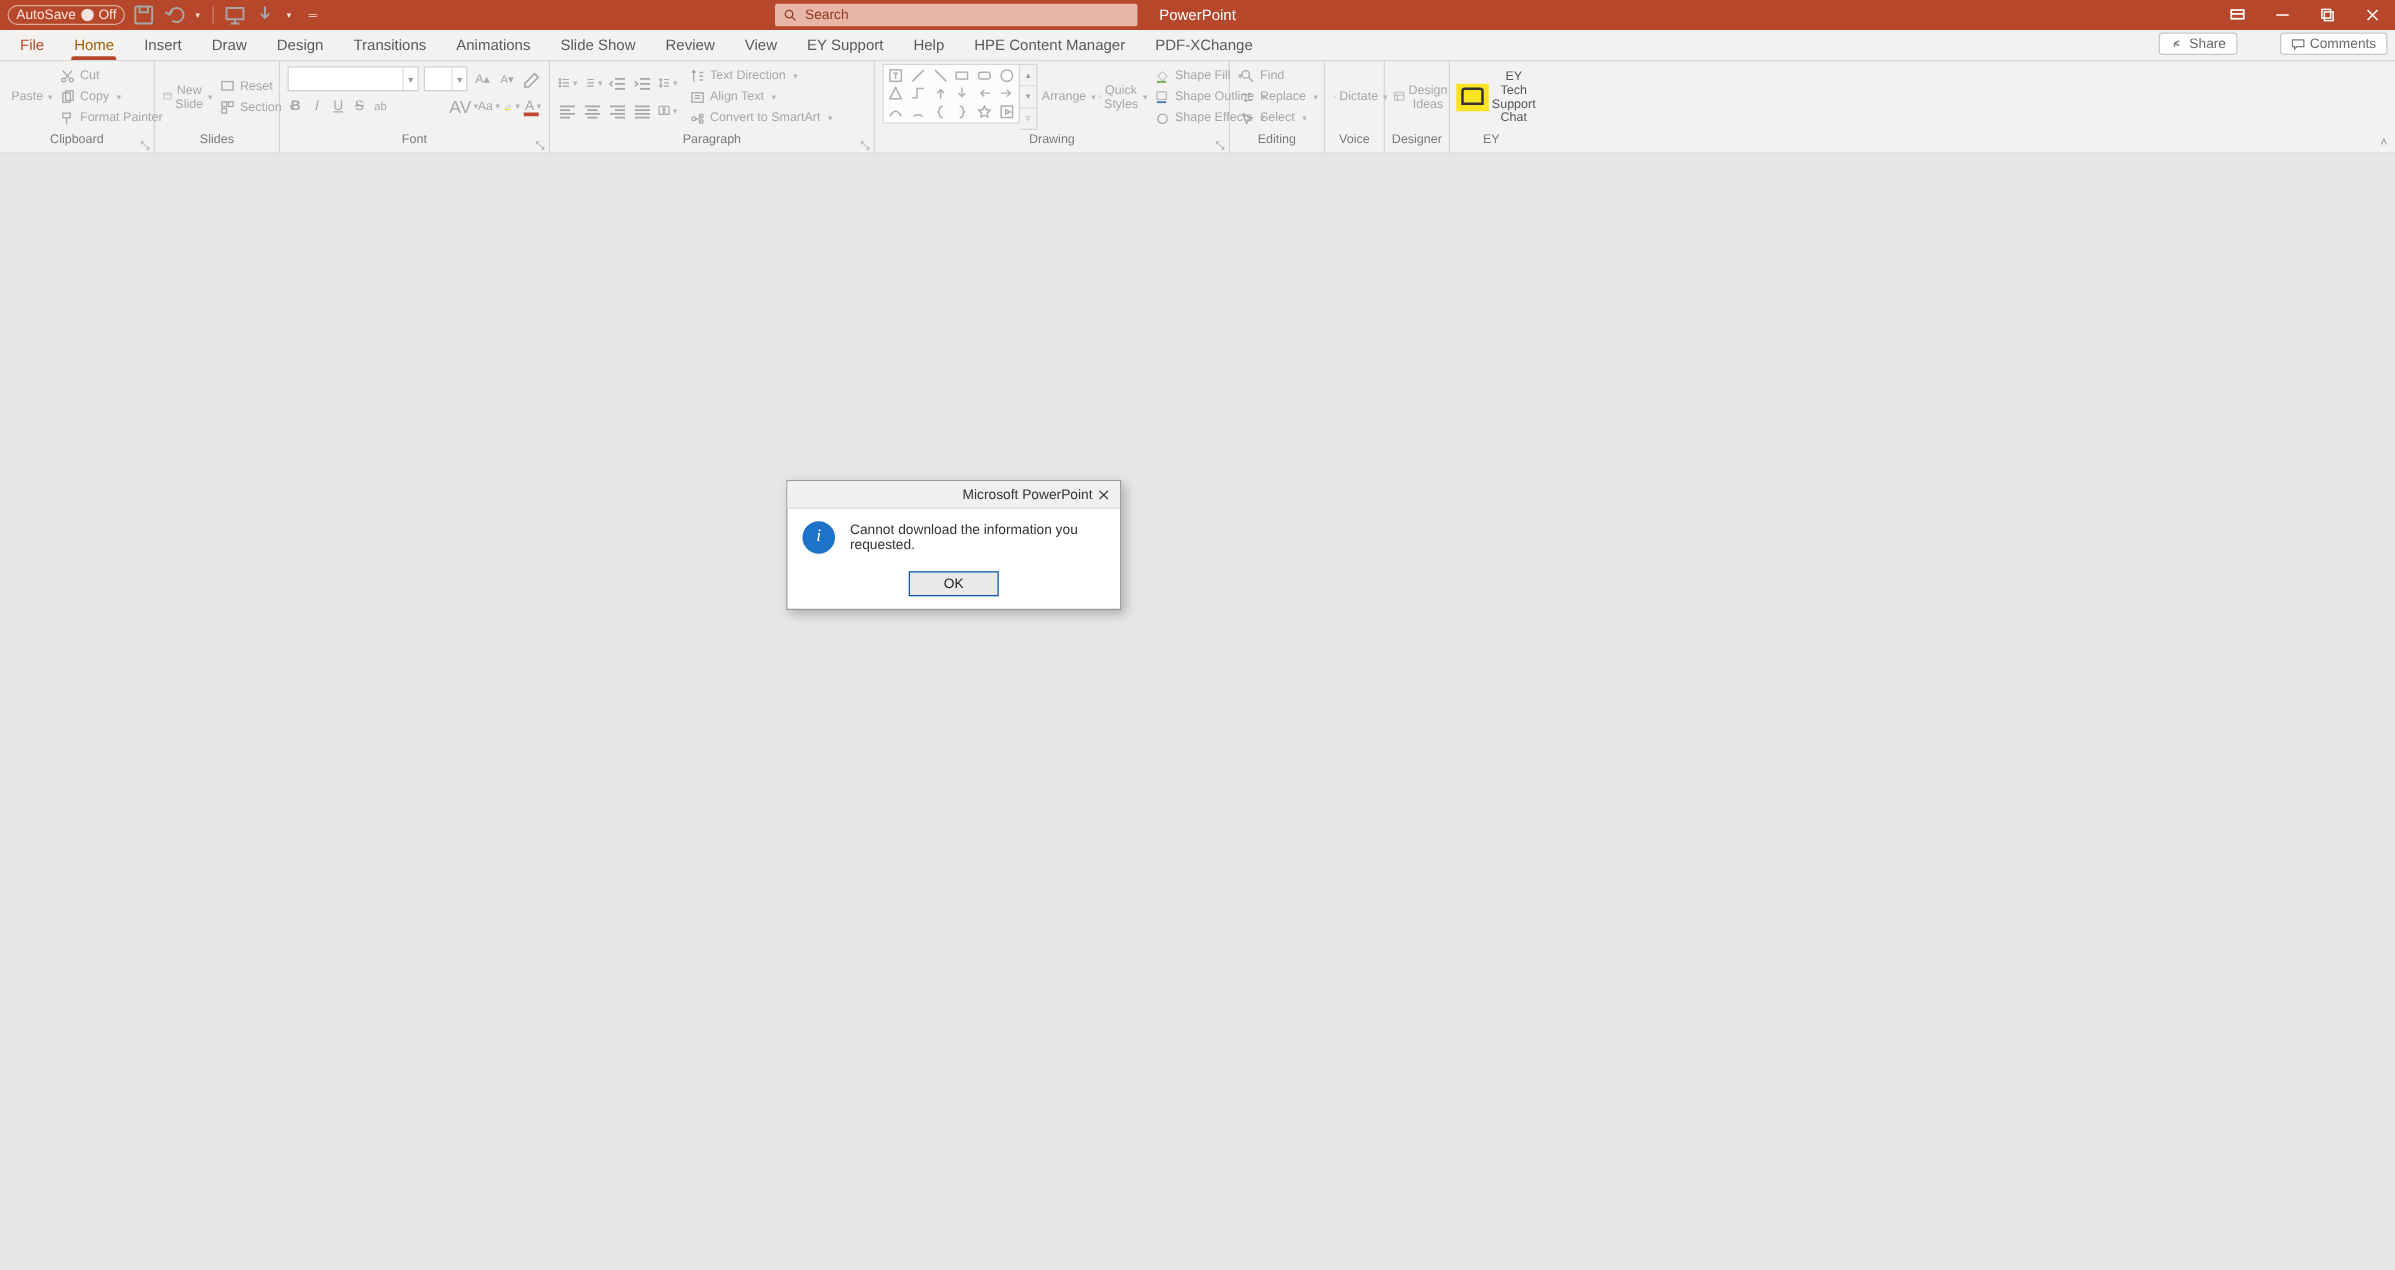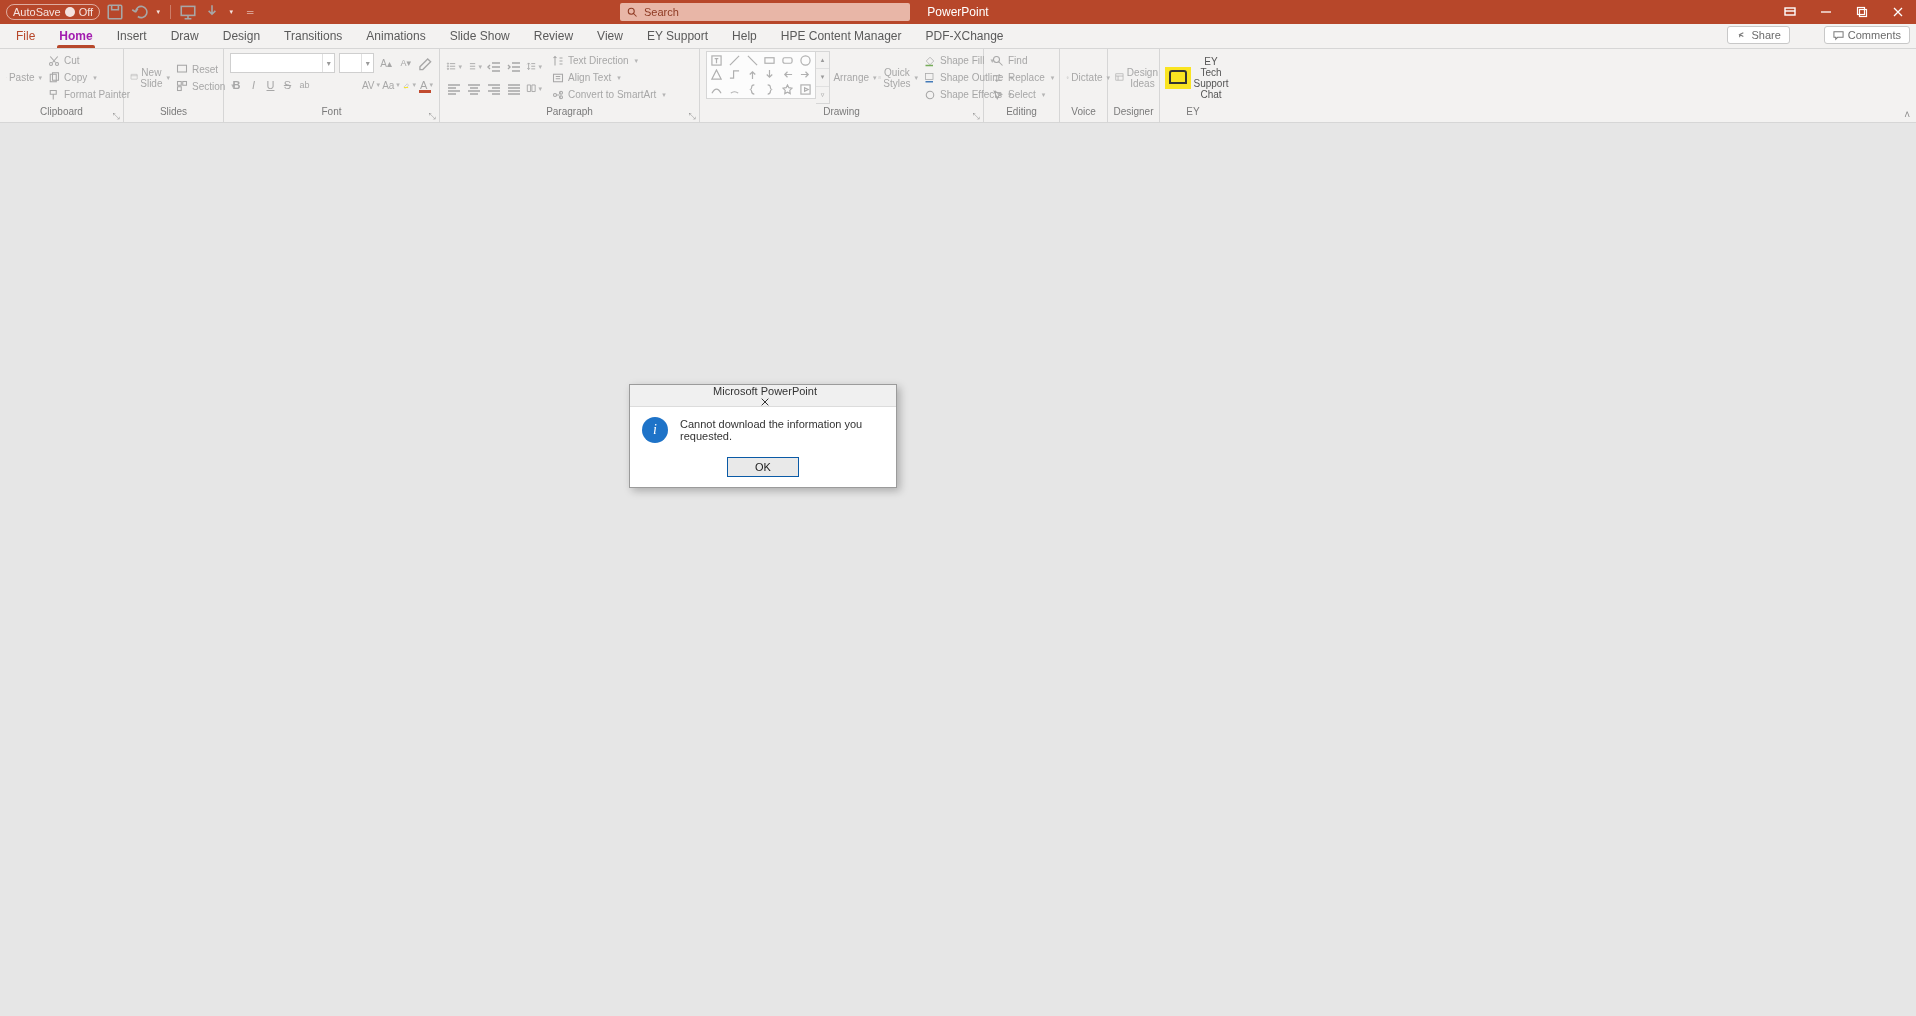--- a/index.html
+++ b/index.html
@@ -16,21 +16,21 @@
 .titlebar .search { position:absolute; left:620px; width:290px; height:18px; background:#e8b6a7; border-radius:2px; display:flex; align-items:center; padding:0 6px; gap:6px; color:#8e3a23; font-size:11px; }
 .search svg { width:12px; height:12px; }
 .titlebar .winbtns { position:absolute; right:0; display:flex; height:24px; }
 .winbtns div { width:36px; display:flex; align-items:center; justify-content:center; color:rgba(255,255,255,0.85); font-size:12px; }
 .winbtns svg { width:12px; height:12px; }
 
 
 .tabstrip { height:25px; background:#f3f2f1; display:flex; align-items:flex-end; padding:0 4px; border-bottom:1px solid #d6d6d6; position:relative; }
 .tab { padding:0 12px; height:25px; display:flex; align-items:center; font-size:12px; color:#5a5a5a; cursor:pointer; }
 .tab.file { color:#b7472a; font-weight:400; }
-.tab.active { color:#a21caf; position:relative;font-weight:bold; }
+.tab.active { color:#a16207; position:relative; }
 .tab.active::after { content:""; position:absolute; left:10px; right:10px; bottom:0; height:3px; background:#b7472a; border-radius:2px 2px 0 0; }
 .tabstrip .rightbtns { position:absolute; right:6px; top:2px; display:flex; gap:6px; }
 .pillbtn { border:1px solid #c8c8c8; background:#fff; border-radius:3px; height:18px; display:flex; align-items:center; gap:4px; padding:0 8px; font-size:11px; color:#6b6b6b;margin-left:28px; }
 .pillbtn svg { width:11px; height:11px; }
 
 
 .ribbon { height:74px; background:#f3f2f1; border-bottom:1px solid #d6d6d6; display:flex; position:relative; color:#a7a7a7; }
 .group { border-right:1px solid #d6d6d6; display:flex; flex-direction:column; }
 .group-body { flex:1; display:flex; align-items:stretch; padding:2px 6px; gap:4px; }
 .group-label { height:16px; font-size:10px; text-align:center; color:#7a7a7a; position:relative; }
@@ -63,21 +63,21 @@
 
 
 .ribbon * { opacity:1; }
 .ribbon { filter:grayscale(0.15); }
 
 
 .canvas { position:absolute; top:123px; left:0; right:0; bottom:0; background:#e6e6e6; }
 
 
 .modal { position:absolute; width:268px; left:629px; top:384px; background:#fff; border:1px solid #9b9b9b; box-shadow:3px 3px 8px rgba(0,0,0,0.25); font-size:11px; }
-.modal .dlg-titlebar { height:22px; background:#f0f0f0; display:flex; align-items:center; justify-content:center; padding:0 4px 0 8px; border-bottom:1px solid #dcdcdc;flex-direction:column; }
+.modal .dlg-titlebar { height:22px; background:#f0f0f0; display:flex; align-items:center; justify-content:flex-end; padding:0 4px 0 8px; border-bottom:1px solid #dcdcdc; }
 .modal .dlg-title { font-size:11px; color:#333; }
 .modal .dlg-close { width:18px; height:18px; display:flex; align-items:center; justify-content:center; }
 .modal .dlg-close svg { width:10px; height:10px; }
 .modal .dlg-body { display:flex; align-items:center; gap:12px; padding:10px 12px; }
 .modal .info-icon { width:26px; height:26px; border-radius:50%; background:#1e73c8; color:#fff; display:flex; align-items:center; justify-content:center; font-family:Georgia,serif; font-style:italic; font-size:14px; flex-shrink:0; }
 .modal .dlg-msg { color:#333; font-size:11px; }
 .modal .dlg-buttons { display:flex; justify-content:center; padding:4px 0 10px; }
 .modal .ok-btn { width:72px; height:20px; background:#e9e9e9; border:1px solid #0a5aa6; font-size:11px; display:flex; align-items:center; justify-content:center; color:#222; }
 
 
@@ -279,21 +279,21 @@
           </div>
       </div>
       <div class="iconrow">
         <div class="ib" style="font-weight:bold;">B</div>
         <div class="ib" style="font-style:italic;">I</div>
         <div class="ib" style="text-decoration:underline;">U</div>
         <div class="ib">
             <span style="text-decoration:line-through;">S</span>
           </div>
         <div class="ib" style="font-size:9px;">ab</div>
-        <div class="ib dd" style="font-size:10px;margin-left:48px;">AV</div>
+        <div class="ib dd" style="font-size:14px;margin-left:48px;">AV</div>
         <div class="ib dd" style="font-size:10px;">Aa</div>
         <div class="ib dd">
             <svg viewBox="0 0 16 16">
               <path d="M3 12l6-6 3 3-6 6H3z" fill="none" stroke="#a7a7a7"></path>
               <rect x="2" y="13" width="9" height="2" fill="#ffe600"></rect>
             </svg>
           </div>
         <div class="ib dd">
             <span style="position:relative;">A<span style="position:absolute;left:-1px;bottom:-2px;width:12px;height:3px;background:#d24726;"></span></span>
           </div>

